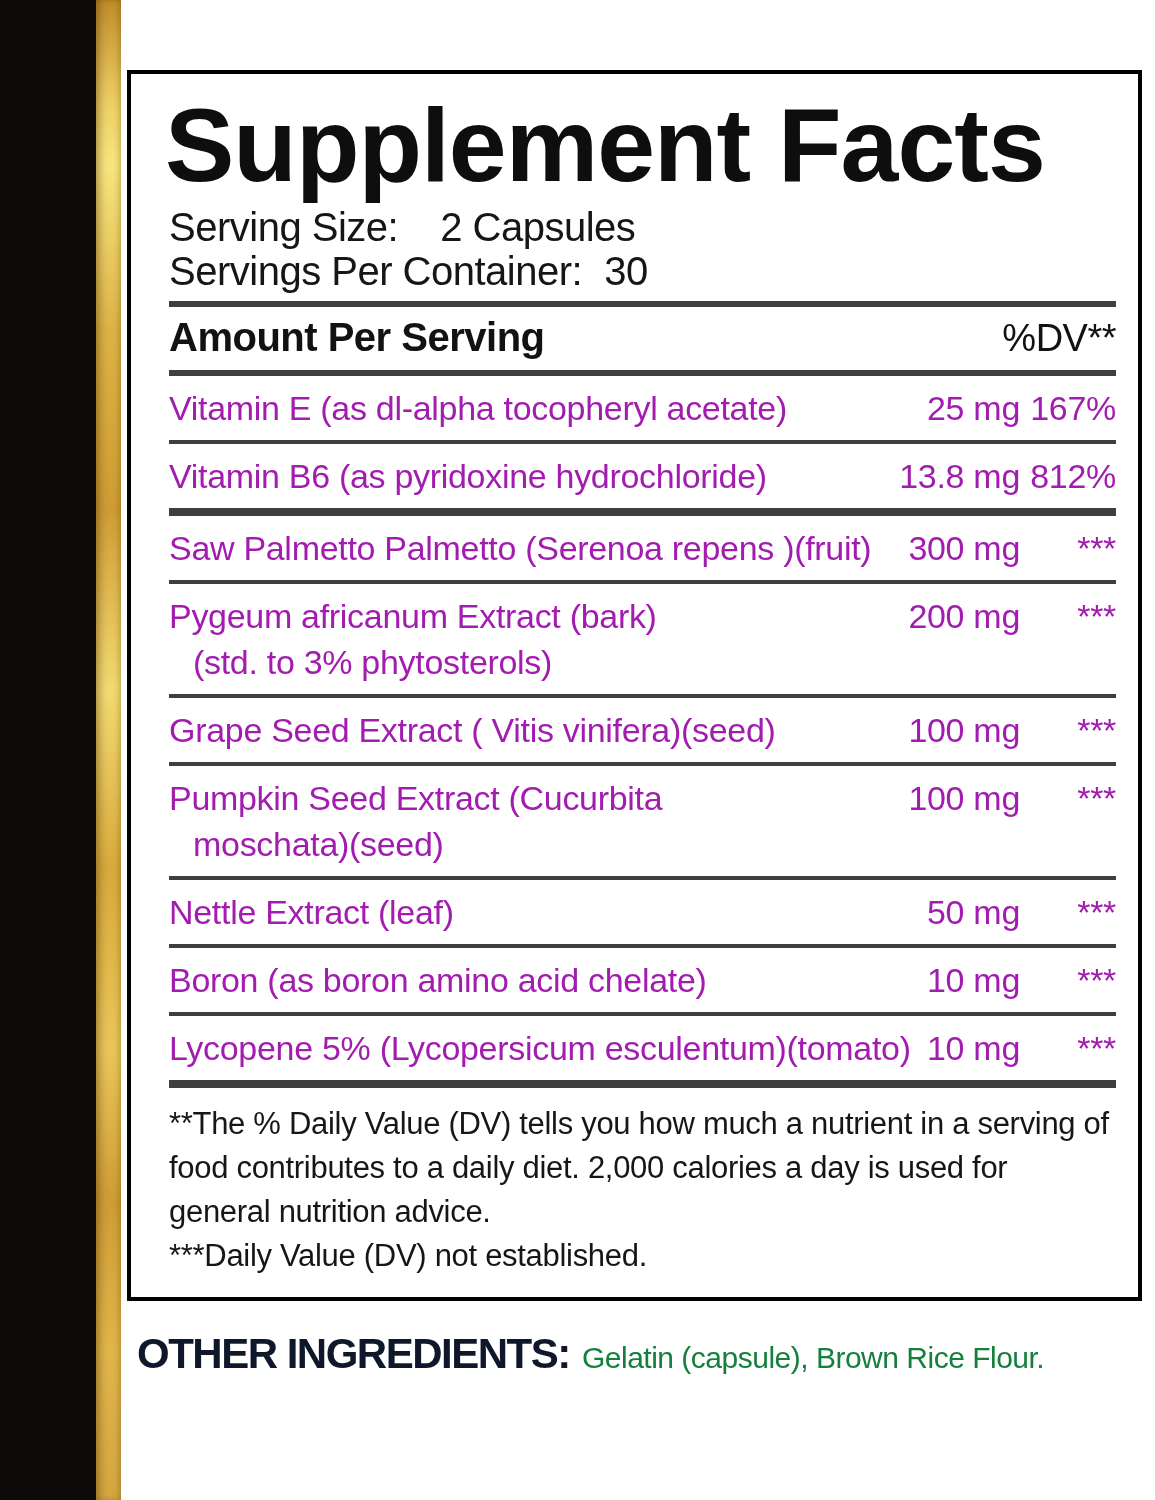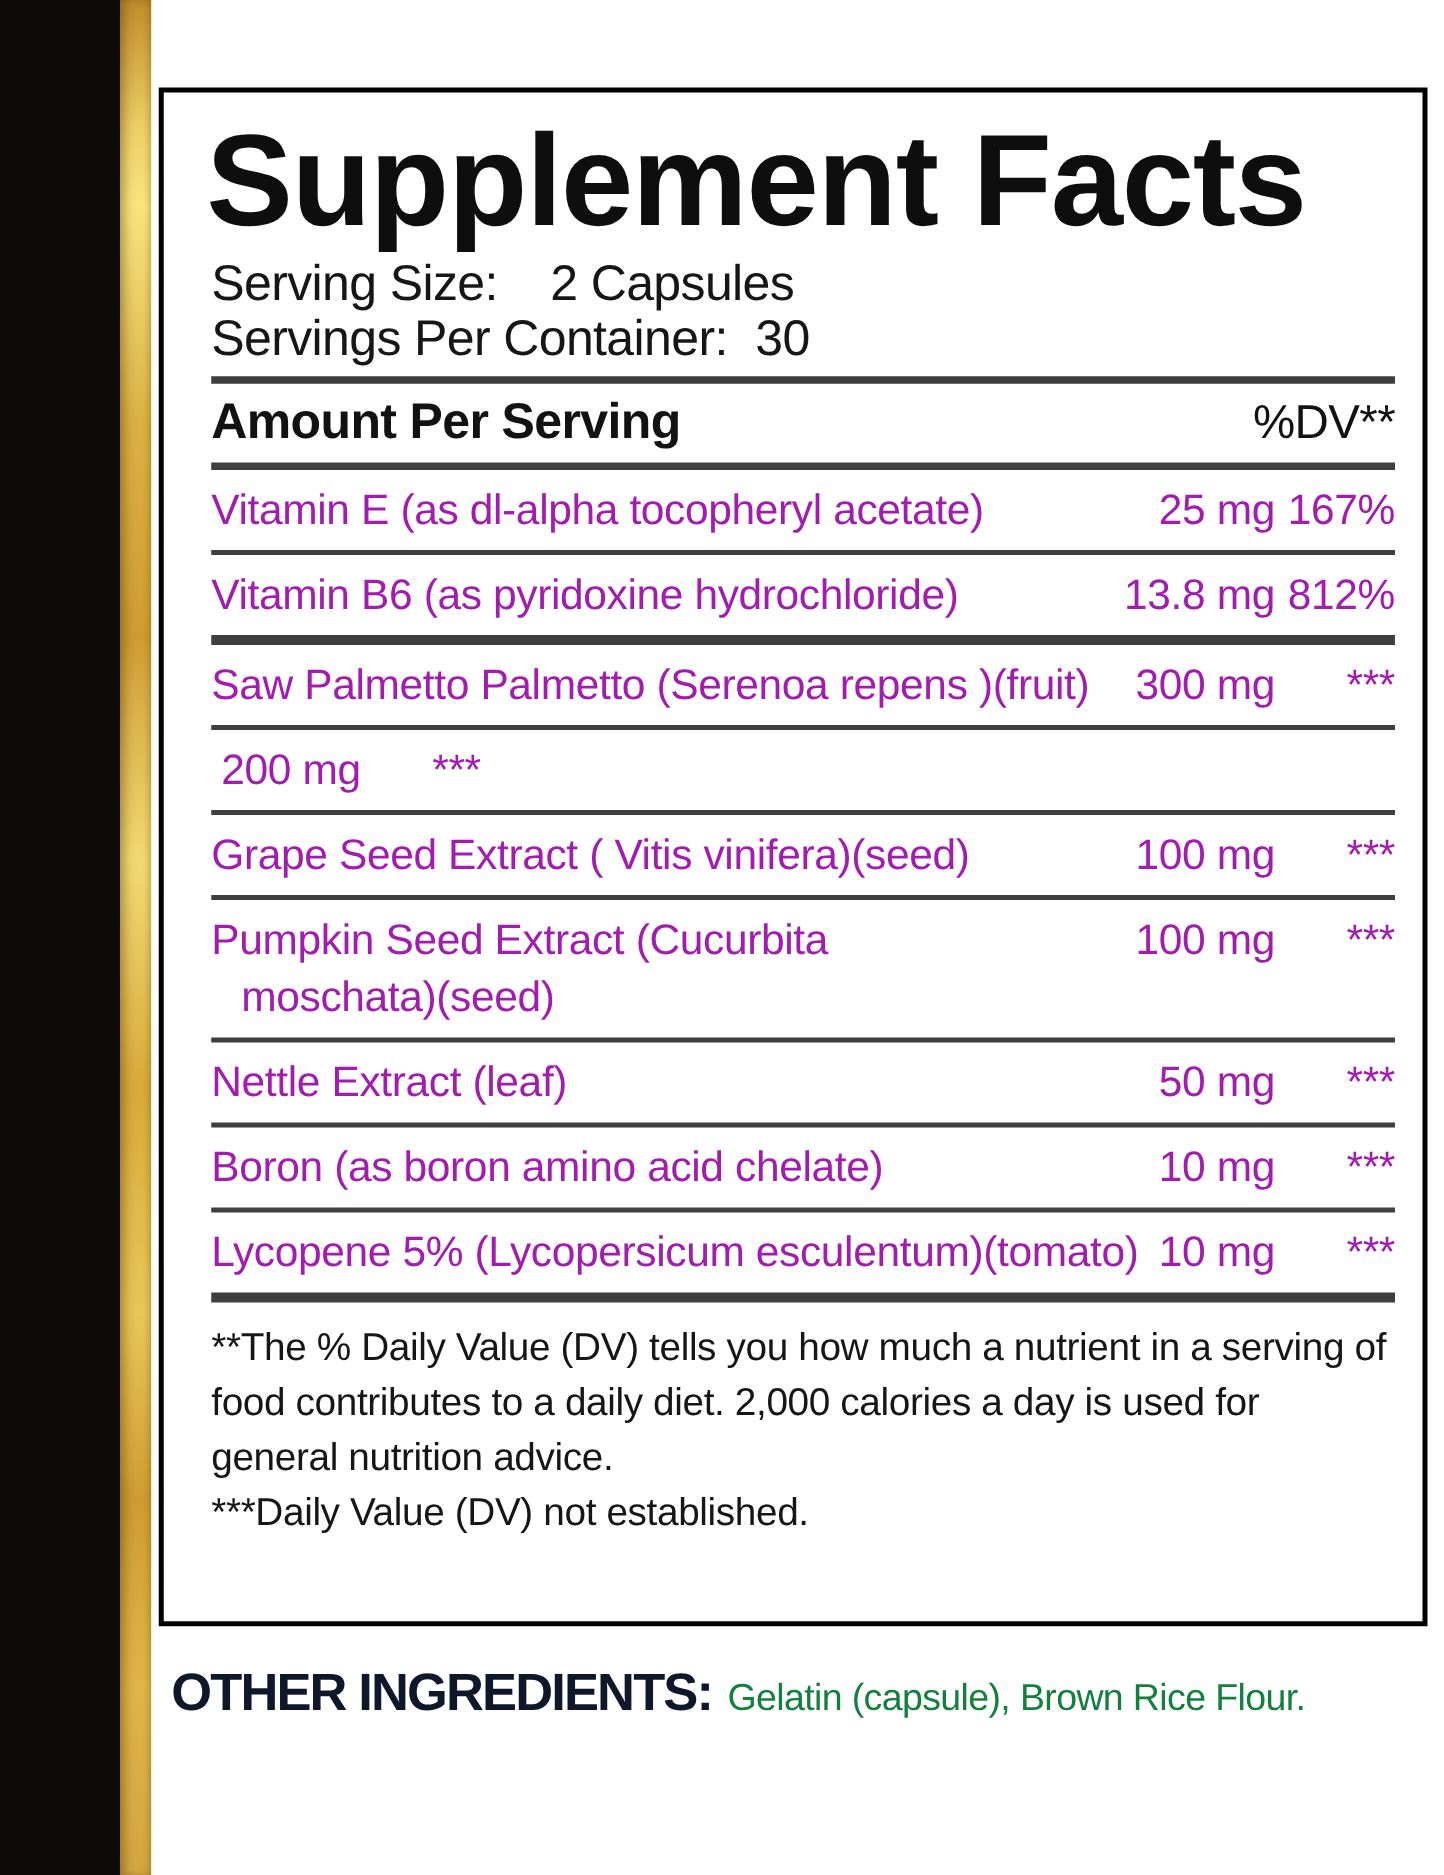--- a/index.html
+++ b/index.html
@@ -122,20 +122,24 @@
 <hr class="rule rule-thick">
   <div class="row">
     <div class="name">
       <div class="n1">Saw Palmetto Palmetto (Serenoa repens )(fruit)</div>
     </div>
     <div class="amt">300 mg</div>
     <div class="dv">***</div>
   </div>
 <hr class="rule rule-thin">
   <div class="row">
+    <div class="name">
+      <div class="n1">Pygeum africanum Extract (bark)</div>
+    <div class="n2">(std. to 3% phytosterols)</div>
+          </div>
     <div class="amt">200 mg</div>
     <div class="dv">***</div>
   </div>
 <hr class="rule rule-thin">
   <div class="row">
     <div class="name">
       <div class="n1">Grape Seed Extract ( Vitis vinifera)(seed)</div>
     </div>
     <div class="amt">100 mg</div>
     <div class="dv">***</div>

